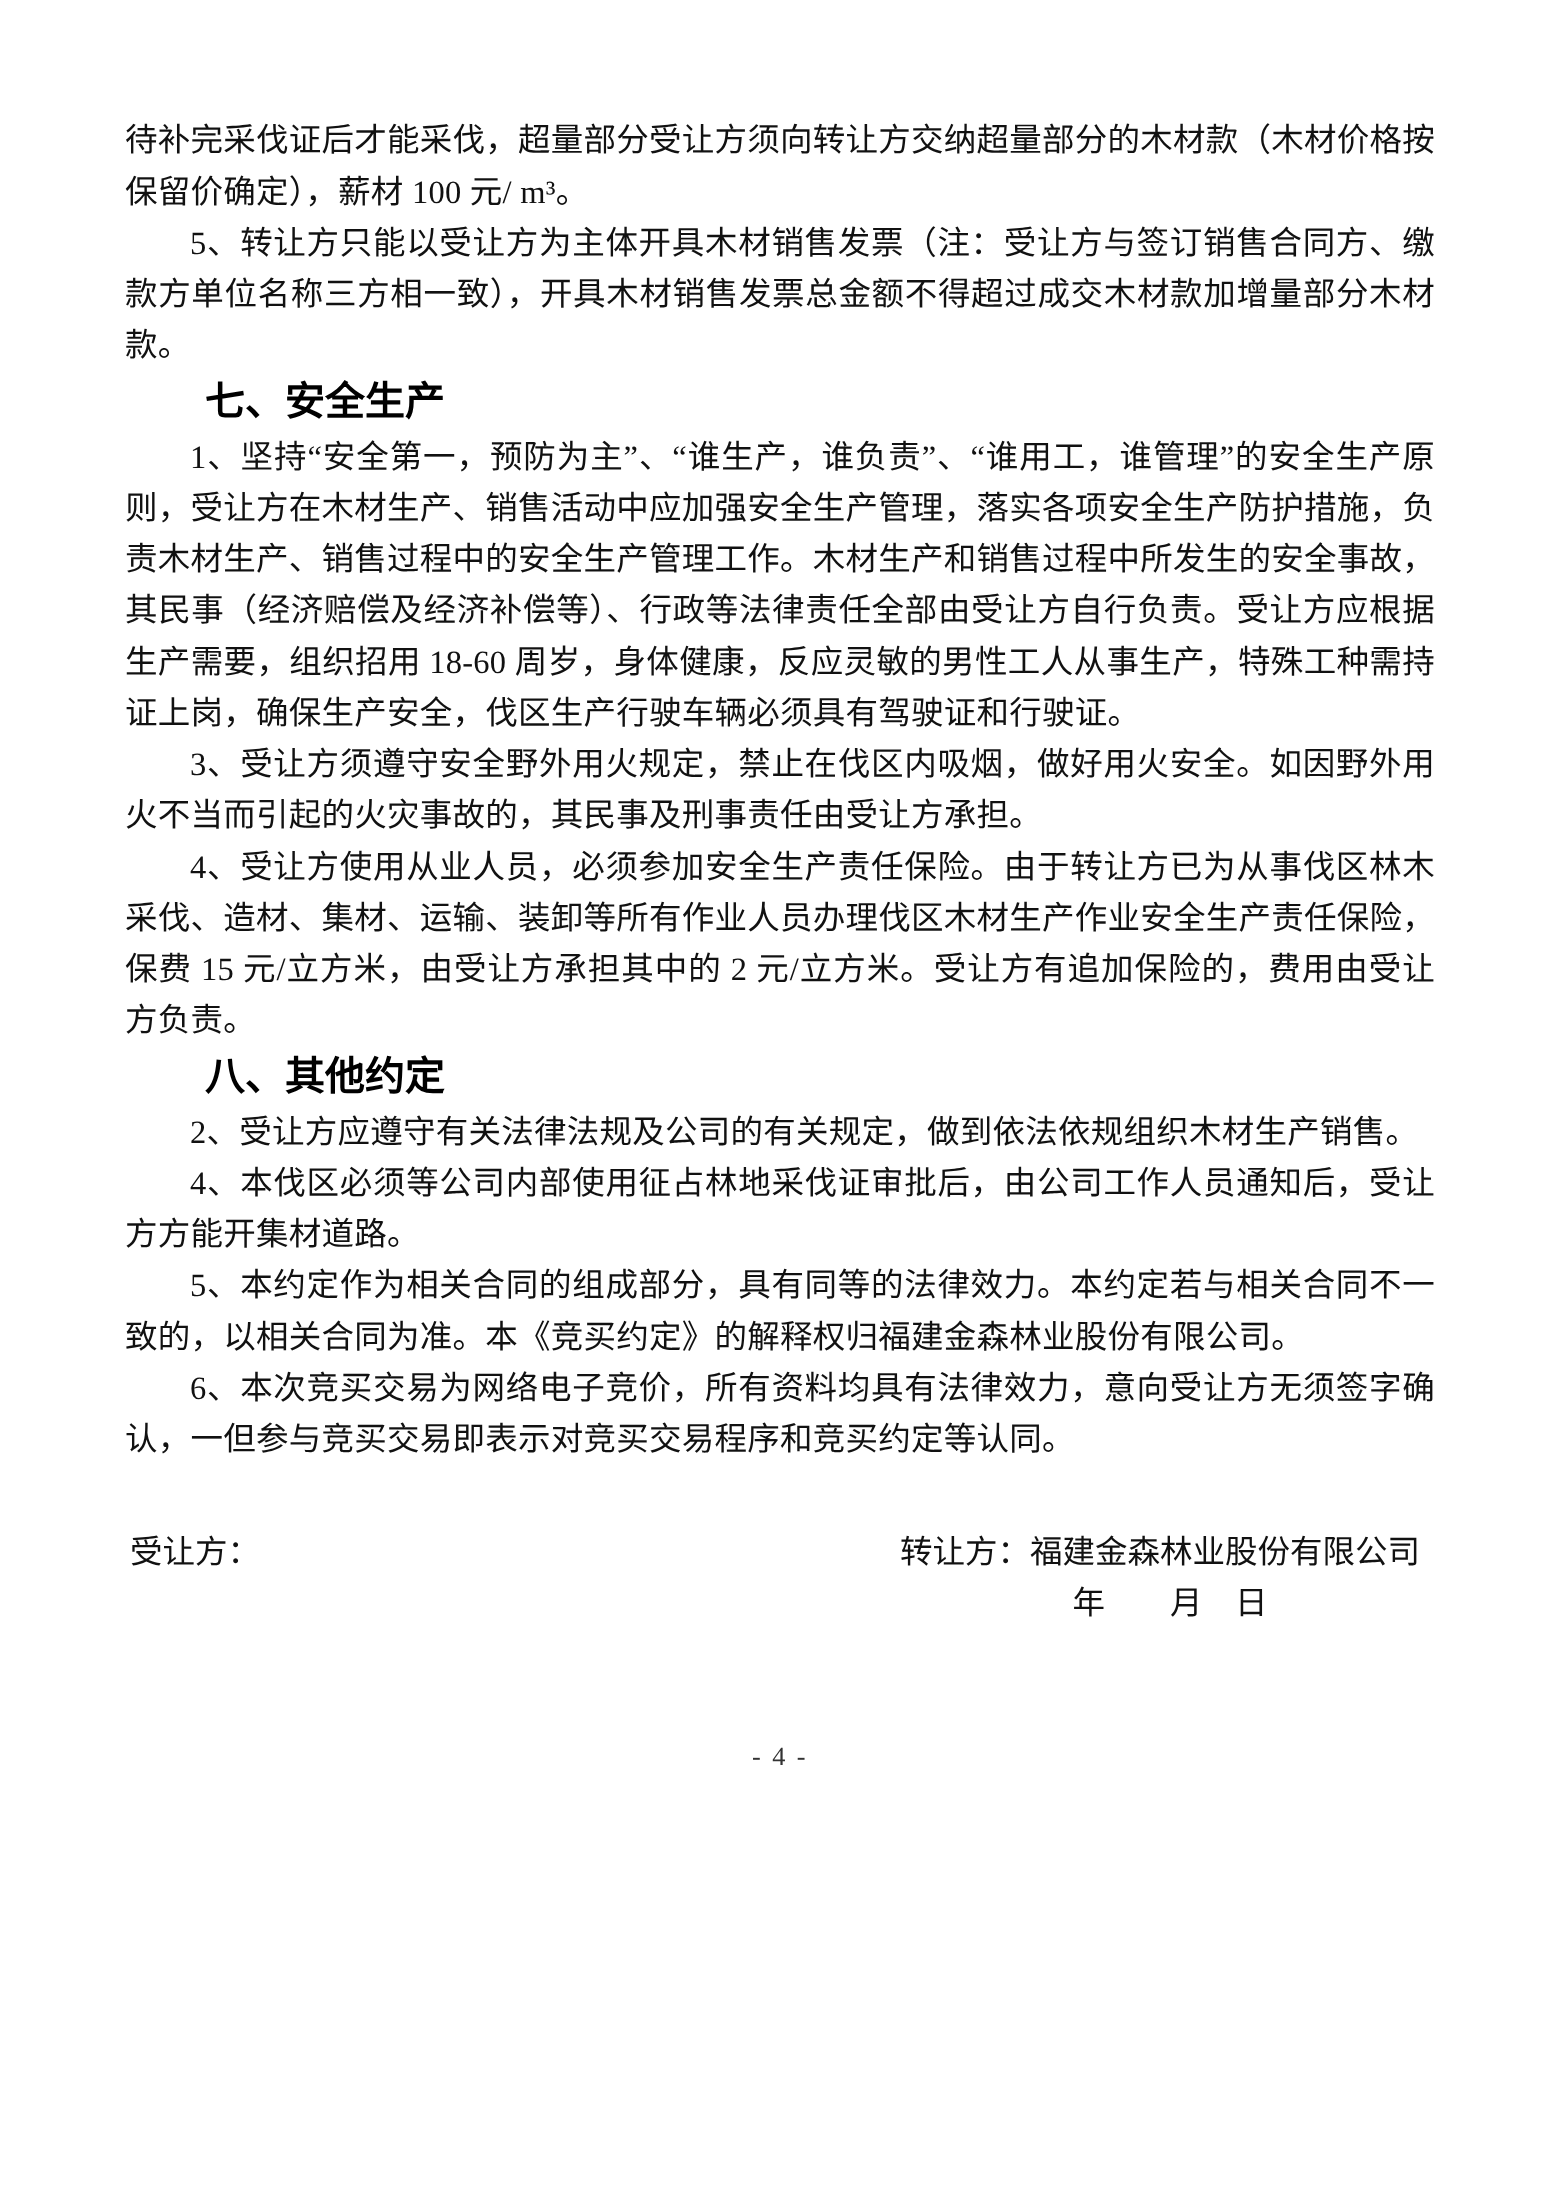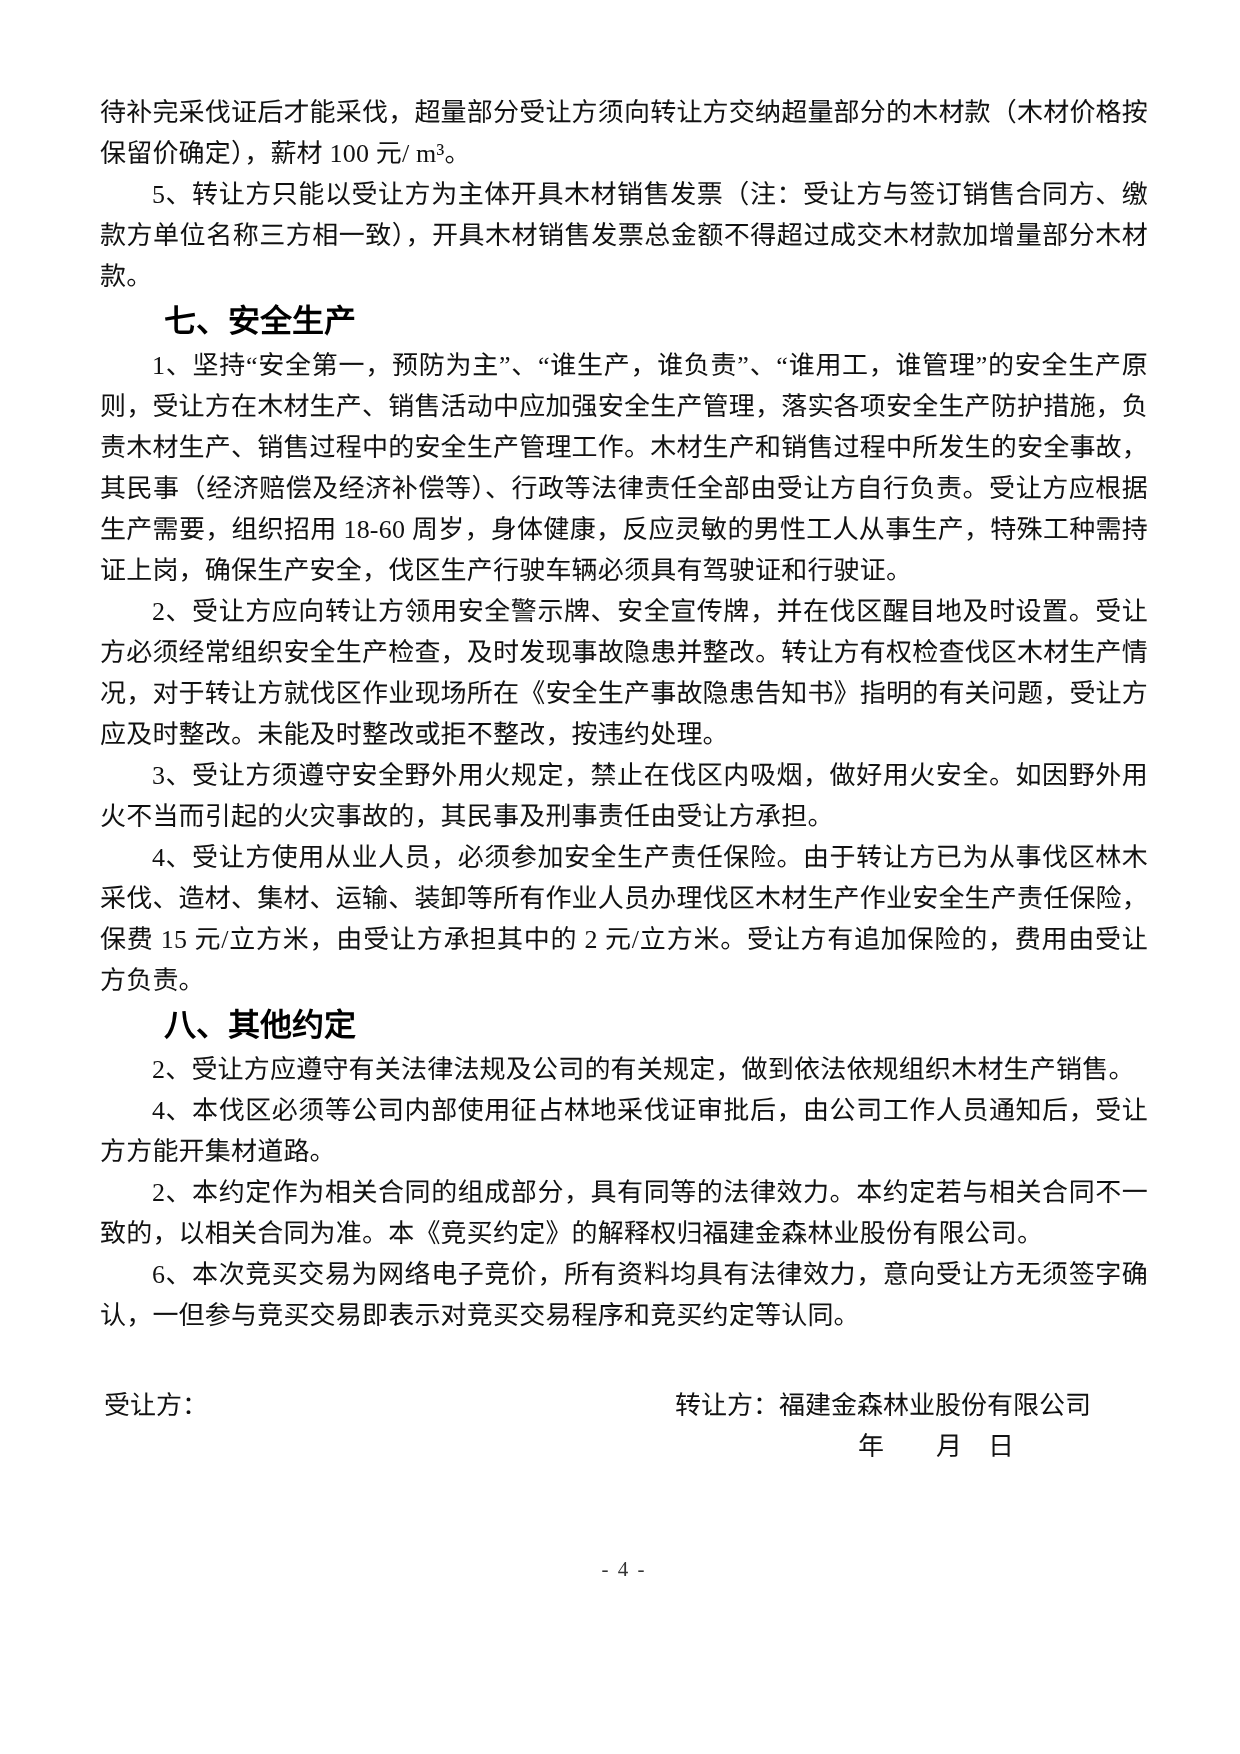--- a/index.html
+++ b/index.html
@@ -48,21 +48,21 @@
     height: 41px;
     text-indent: 0;
   }
   .signature-row .transferee {
     position: absolute;
     left: 4px;
     top: 0;
   }
   .signature-row .transferor {
     position: absolute;
-    left: 575px;
+    left: 620px;
     top: 0;
   }
   .date-row {
     position: relative;
     height: 41px;
   }
   .date-row .date-line {
     position: absolute;
     left: 758px;
     top: 0;
@@ -83,35 +83,34 @@
   <div class="content">
 
     <p class="para no-indent">待补完采伐证后才能采伐，超量部分受让方须向转让方交纳超量部分的木材款（木材价格按保留价确定），薪材 100 元/ m³。</p>
 
     <p class="para">5、转让方只能以受让方为主体开具木材销售发票（注：受让方与签订销售合同方、缴款方单位名称三方相一致），开具木材销售发票总金额不得超过成交木材款加增量部分木材款。</p>
 
     <h2 class="sec-heading">七、安全生产</h2>
 
     <p class="para">1、坚持“安全第一，预防为主”、“谁生产，谁负责”、“谁用工，谁管理”的安全生产原则，受让方在木材生产、销售活动中应加强安全生产管理，落实各项安全生产防护措施，负责木材生产、销售过程中的安全生产管理工作。木材生产和销售过程中所发生的安全事故，其民事（经济赔偿及经济补偿等）、行政等法律责任全部由受让方自行负责。受让方应根据生产需要，组织招用 18-60 周岁，身体健康，反应灵敏的男性工人从事生产，特殊工种需持证上岗，确保生产安全，伐区生产行驶车辆必须具有驾驶证和行驶证。</p>
 
-    <p class="para">2、受让方应向转让方领用安全警示牌、安全宣传牌，并在伐区醒目地及时设置。受让方必须经常组织安全生产检查，及时发现事故隐患并整改。转让方有权检查伐区木材生产情况，对于转让方就伐区作业现场所在《安全生产事故隐患告知书》指明的有关问题，受让方应及时整改。未能及时整改或拒不整改，按违约处理。</p>
 
     <p class="para">3、受让方须遵守安全野外用火规定，禁止在伐区内吸烟，做好用火安全。如因野外用火不当而引起的火灾事故的，其民事及刑事责任由受让方承担。</p>
 
     <p class="para">4、受让方使用从业人员，必须参加安全生产责任保险。由于转让方已为从事伐区林木采伐、造材、集材、运输、装卸等所有作业人员办理伐区木材生产作业安全生产责任保险，保费 15 元/立方米，由受让方承担其中的 2 元/立方米。受让方有追加保险的，费用由受让方负责。</p>
 
     <h2 class="sec-heading">八、其他约定</h2>
 
 
     <p class="para">2、受让方应遵守有关法律法规及公司的有关规定，做到依法依规组织木材生产销售。</p>
 
 
     <p class="para">4、本伐区必须等公司内部使用征占林地采伐证审批后，由公司工作人员通知后，受让方方能开集材道路。</p>
 
-    <p class="para">2、本约定作为相关合同的组成部分，具有同等的法律效力。本约定若与相关合同不一致的，以相关合同为准。本《竞买约定》的解释权归福建金森林业股份有限公司。</p>
+    <p class="para">5、本约定作为相关合同的组成部分，具有同等的法律效力。本约定若与相关合同不一致的，以相关合同为准。本《竞买约定》的解释权归福建金森林业股份有限公司。</p>
 
     <p class="para">6、本次竞买交易为网络电子竞价，所有资料均具有法律效力，意向受让方无须签字确认，一但参与竞买交易即表示对竞买交易程序和竞买约定等认同。</p>
 
     <div class="signature-row">
       <span class="transferee">受让方：</span>
       <span class="transferor">转让方：福建金森林业股份有限公司</span>
     </div>
 
     <div class="date-row">
       <span class="date-line">年　　月　日</span>

